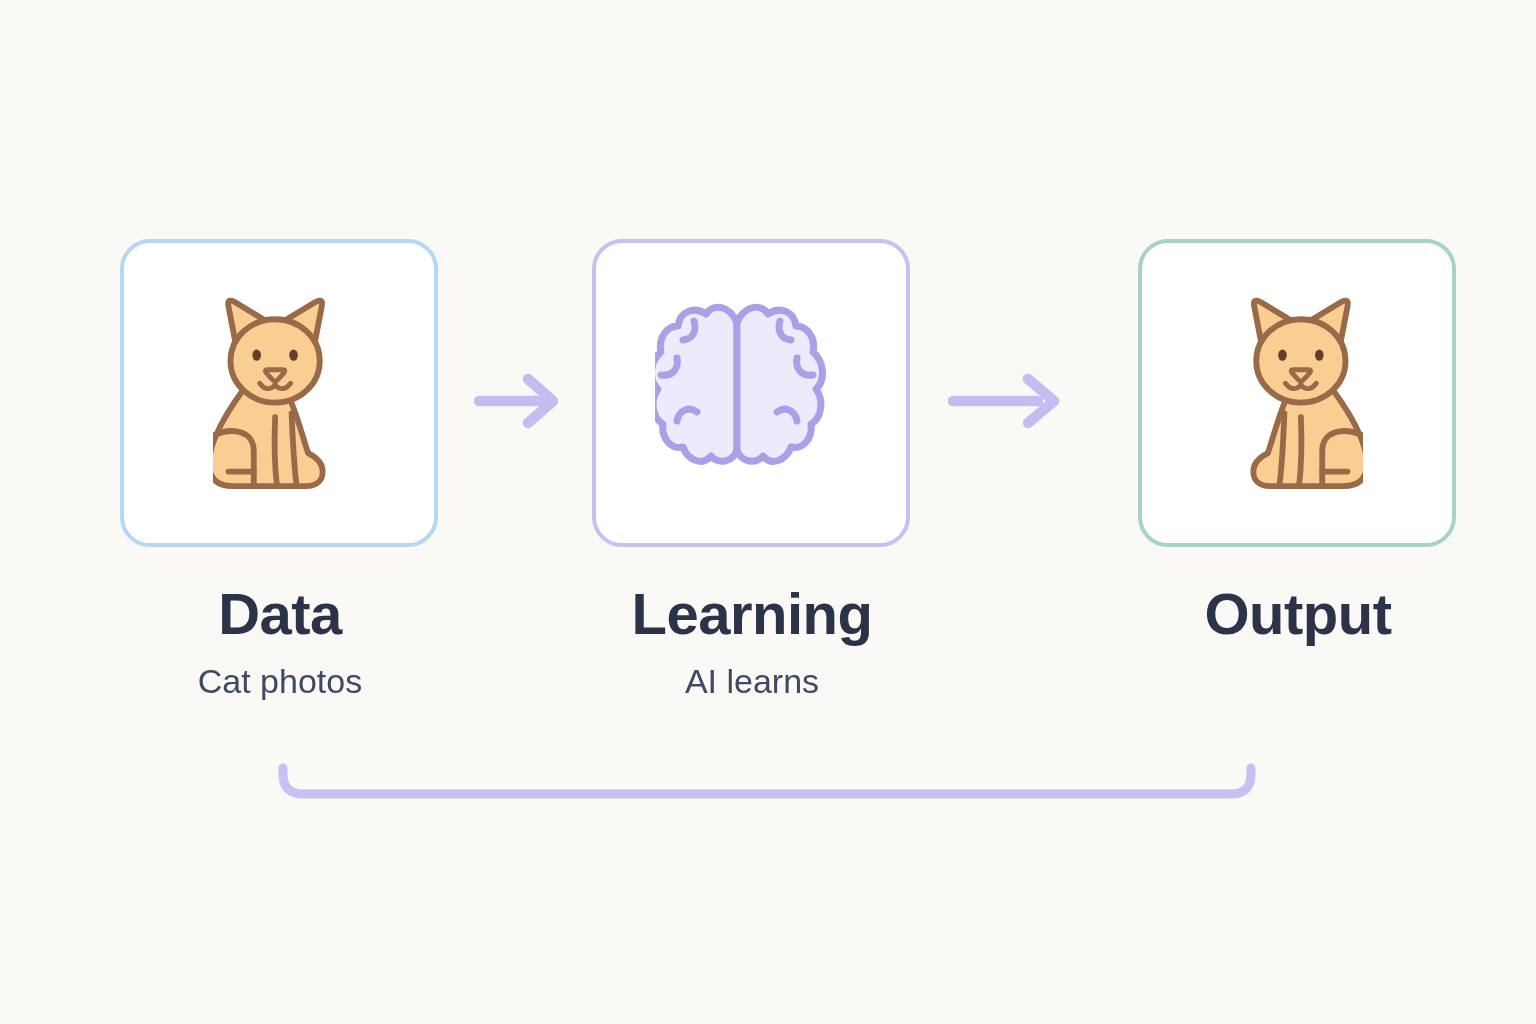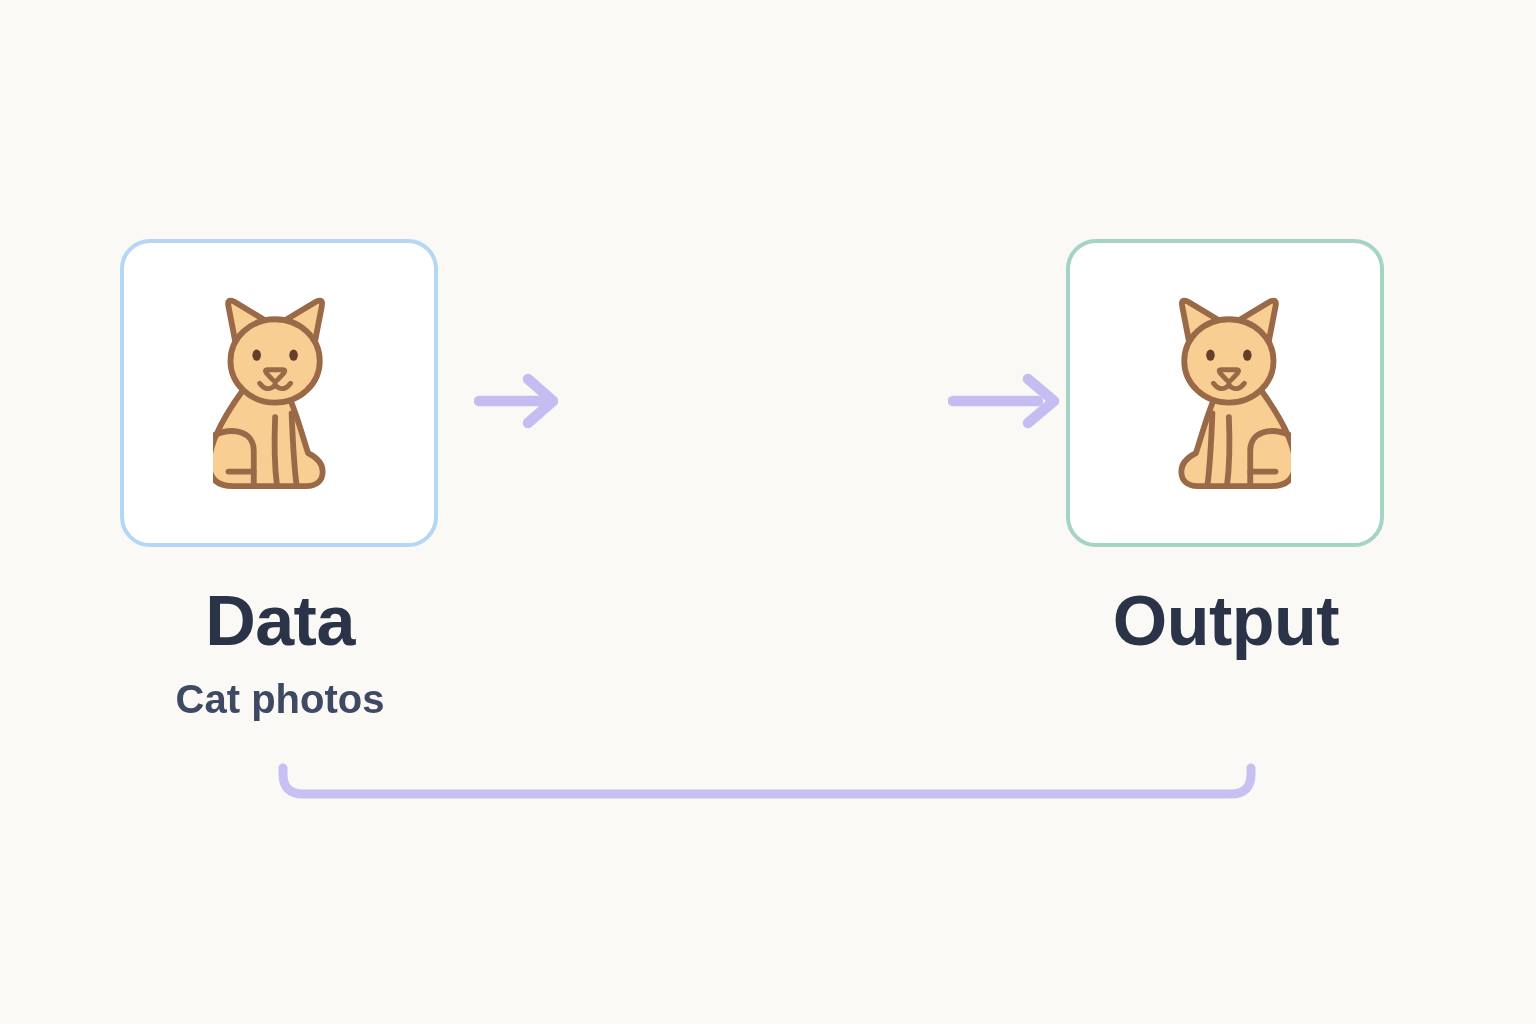--- a/index.html
+++ b/index.html
@@ -10,28 +10,28 @@
   .box{
     width:318px;height:308px;
     background:var(--box-fill,#fff);
     border:4.5px solid #ccc;
     border-radius:30px;
     box-sizing:border-box;
     display:flex;align-items:center;justify-content:center;
   }
   .title{
     margin:34px 0 0 0;
-    font-size:70px;line-height:1.15;font-weight:700;
+    font-size:58px;line-height:1.15;font-weight:700;
     letter-spacing:-0.5px;
     color:var(--title-text,#2B3348);
     white-space:nowrap;
   }
   .subtitle{
     margin:14px 0 0 0;
-    font-size:40px;line-height:1.15;font-weight:700;
+    font-size:34px;line-height:1.15;font-weight:400;
     color:var(--subtitle-text,#3E4A63);
     white-space:nowrap;
   }
 
   .flow-arrow{position:absolute;top:371px;}
   .flow-arrow path{stroke:var(--arrow,#C5BCF1);stroke-width:10.5;fill:none;stroke-linecap:round;stroke-linejoin:round;}
 
   .bracket{position:absolute;left:0;top:762px;}
   .bracket path{stroke:var(--bracket,#C8BFF3);stroke-width:9;fill:none;stroke-linecap:round;}
 
@@ -90,27 +90,36 @@
     </div>
     <h2 class="title">Data</h2>
     <p class="subtitle">Cat photos</p>
   </section>
 
   <svg class="flow-arrow" style="left:474px" width="84" height="60" viewBox="0 0 84 60">
     <path d="M5,30 H71"></path>
     <path d="M54,8 L79,30 L54,52"></path>
   </svg>
 
+  <section class="step" style="left:592px">
+    <div class="box" style="border-color: rgb(200, 193, 240);">
+      <svg width="192" height="180" viewBox="14 10 192 180">
+          <use href="#sym-brain"></use>
+        </svg>
+    </div>
+    <h2 class="title">Learning</h2>
+    <p class="subtitle">AI learns</p>
+  </section>
 
   <svg class="flow-arrow" style="left:948px" width="112" height="60" viewBox="0 0 112 60">
     <path d="M5,30 H90"></path>
     <path d="M80,8 L106,30 L80,52"></path>
   </svg>
 
-  <section class="step" style="left:1066px">
+  <section class="step" style="left:1138px">
     <div class="box" style="border-color: rgb(165, 211, 196);">
       <svg class="mirrored" width="132" height="200" viewBox="12 0 136 206">
           <use href="#sym-cat"></use>
         </svg>
     </div>
     <h2 class="title">Output</h2>
   </section>
 
   <svg class="bracket" width="1536" height="46" viewBox="0 0 1536 46">
     <path d="M283,6 V12 Q283,32 303,32 H1231 Q1251,32 1251,12 V6"></path>

